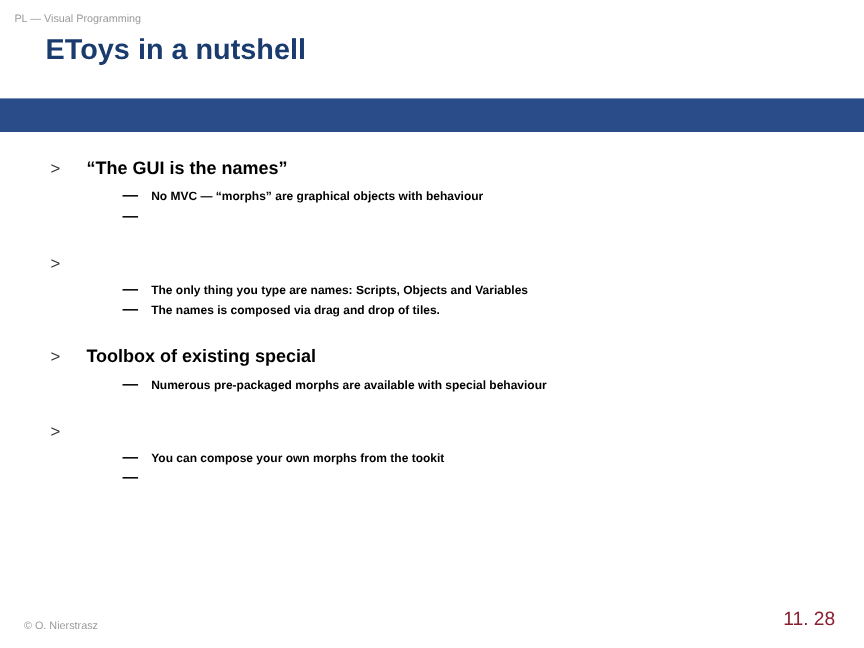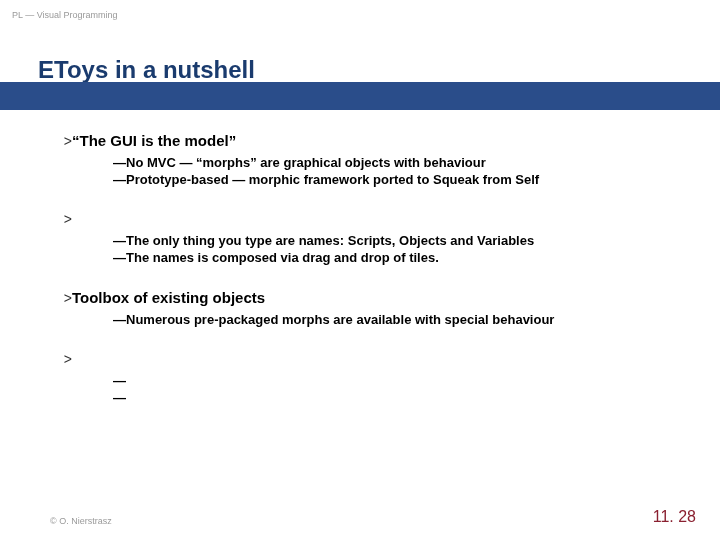--- a/index.html
+++ b/index.html
@@ -1,33 +1,33 @@
 <!DOCTYPE html>
 <html><head>
 <meta charset="utf-8">
 <style>
-  * { margin: 0; padding: 0; box-sizing: border-box; text-align: right; }
+  * { margin: 0; padding: 0; box-sizing: border-box; }
   body {
     width: 720px;
     height: 540px;
     background: #ffffff;
     font-family: Arial, Helvetica, sans-serif;
     position: relative;
     overflow: hidden;
   }
   .header-label {
     position: absolute;
     top: 10px;
     left: 12px;
     font-size: 9px;
     color: #9a9a9a;
   }
   .title {
     position: absolute;
-    top: 56px;
+    top: 28px;
     left: 38px;
     font-size: 24px;
     font-weight: bold;
     color: #1a3b6e;
   }
   .band {
     position: absolute;
     top: 82px;
     left: 0;
     width: 720px;
@@ -62,28 +62,28 @@
     align-items: baseline;
     margin-bottom: 2px;
   }
   .dash {
     width: 24px;
     font-size: 13px;
     font-weight: bold;
     color: #000;
   }
   .sub-text {
-    font-size: 13px;
+    font-size: 10px;
     font-weight: bold;
     color: #000;
   }
   .footer-left {
     position: absolute;
     bottom: 14px;
-    left: 50px;
+    left: 20px;
     font-size: 9px;
     color: #9a9a9a;
   }
   .footer-right {
     position: absolute;
     bottom: 14px;
     right: 24px;
     font-size: 16px;
     color: #8a2030;
   }
@@ -93,30 +93,29 @@
 
 <div class="header-label">PL — Visual Programming</div>
 <div class="title">EToys in a nutshell</div>
 <div class="band"></div>
 
 <div class="content">
 
   <div class="section">
     <div class="sec-head">
       <span class="chev">&gt;</span>
-      <span class="sec-title">“The GUI is the model”</span>
+      <span class="sec-title">“The GUI is the names”</span>
     </div>
     <div class="subs">
       <div class="sub">
         <span class="dash">—</span>
         <span class="sub-text">No MVC — “morphs” are graphical objects with behaviour</span>
       </div>
       <div class="sub">
         <span class="dash">—</span>
-        <span class="sub-text">Prototype-based — morphic framework ported to Squeak from Self</span>
       </div>
     </div>
   </div>
 
   <div class="section">
     <div class="sec-head">
       <span class="chev">&gt;</span>
     </div>
     <div class="subs">
       <div class="sub">
@@ -126,37 +125,38 @@
       <div class="sub">
         <span class="dash">—</span>
         <span class="sub-text">The names is composed via drag and drop of tiles.</span>
       </div>
     </div>
   </div>
 
   <div class="section">
     <div class="sec-head">
       <span class="chev">&gt;</span>
-      <span class="sec-title">Toolbox of existing objects</span>
+      <span class="sec-title">Toolbox of existing special</span>
     </div>
     <div class="subs">
       <div class="sub">
         <span class="dash">—</span>
         <span class="sub-text">Numerous pre-packaged morphs are available with special behaviour</span>
       </div>
     </div>
   </div>
 
   <div class="section">
     <div class="sec-head">
       <span class="chev">&gt;</span>
     </div>
     <div class="subs">
       <div class="sub">
         <span class="dash">—</span>
+        <span class="sub-text">You can compose your own morphs from the tookit</span>
       </div>
       <div class="sub">
         <span class="dash">—</span>
       </div>
     </div>
   </div>
 
 </div>
 
 <div class="footer-left">© O. Nierstrasz</div>

